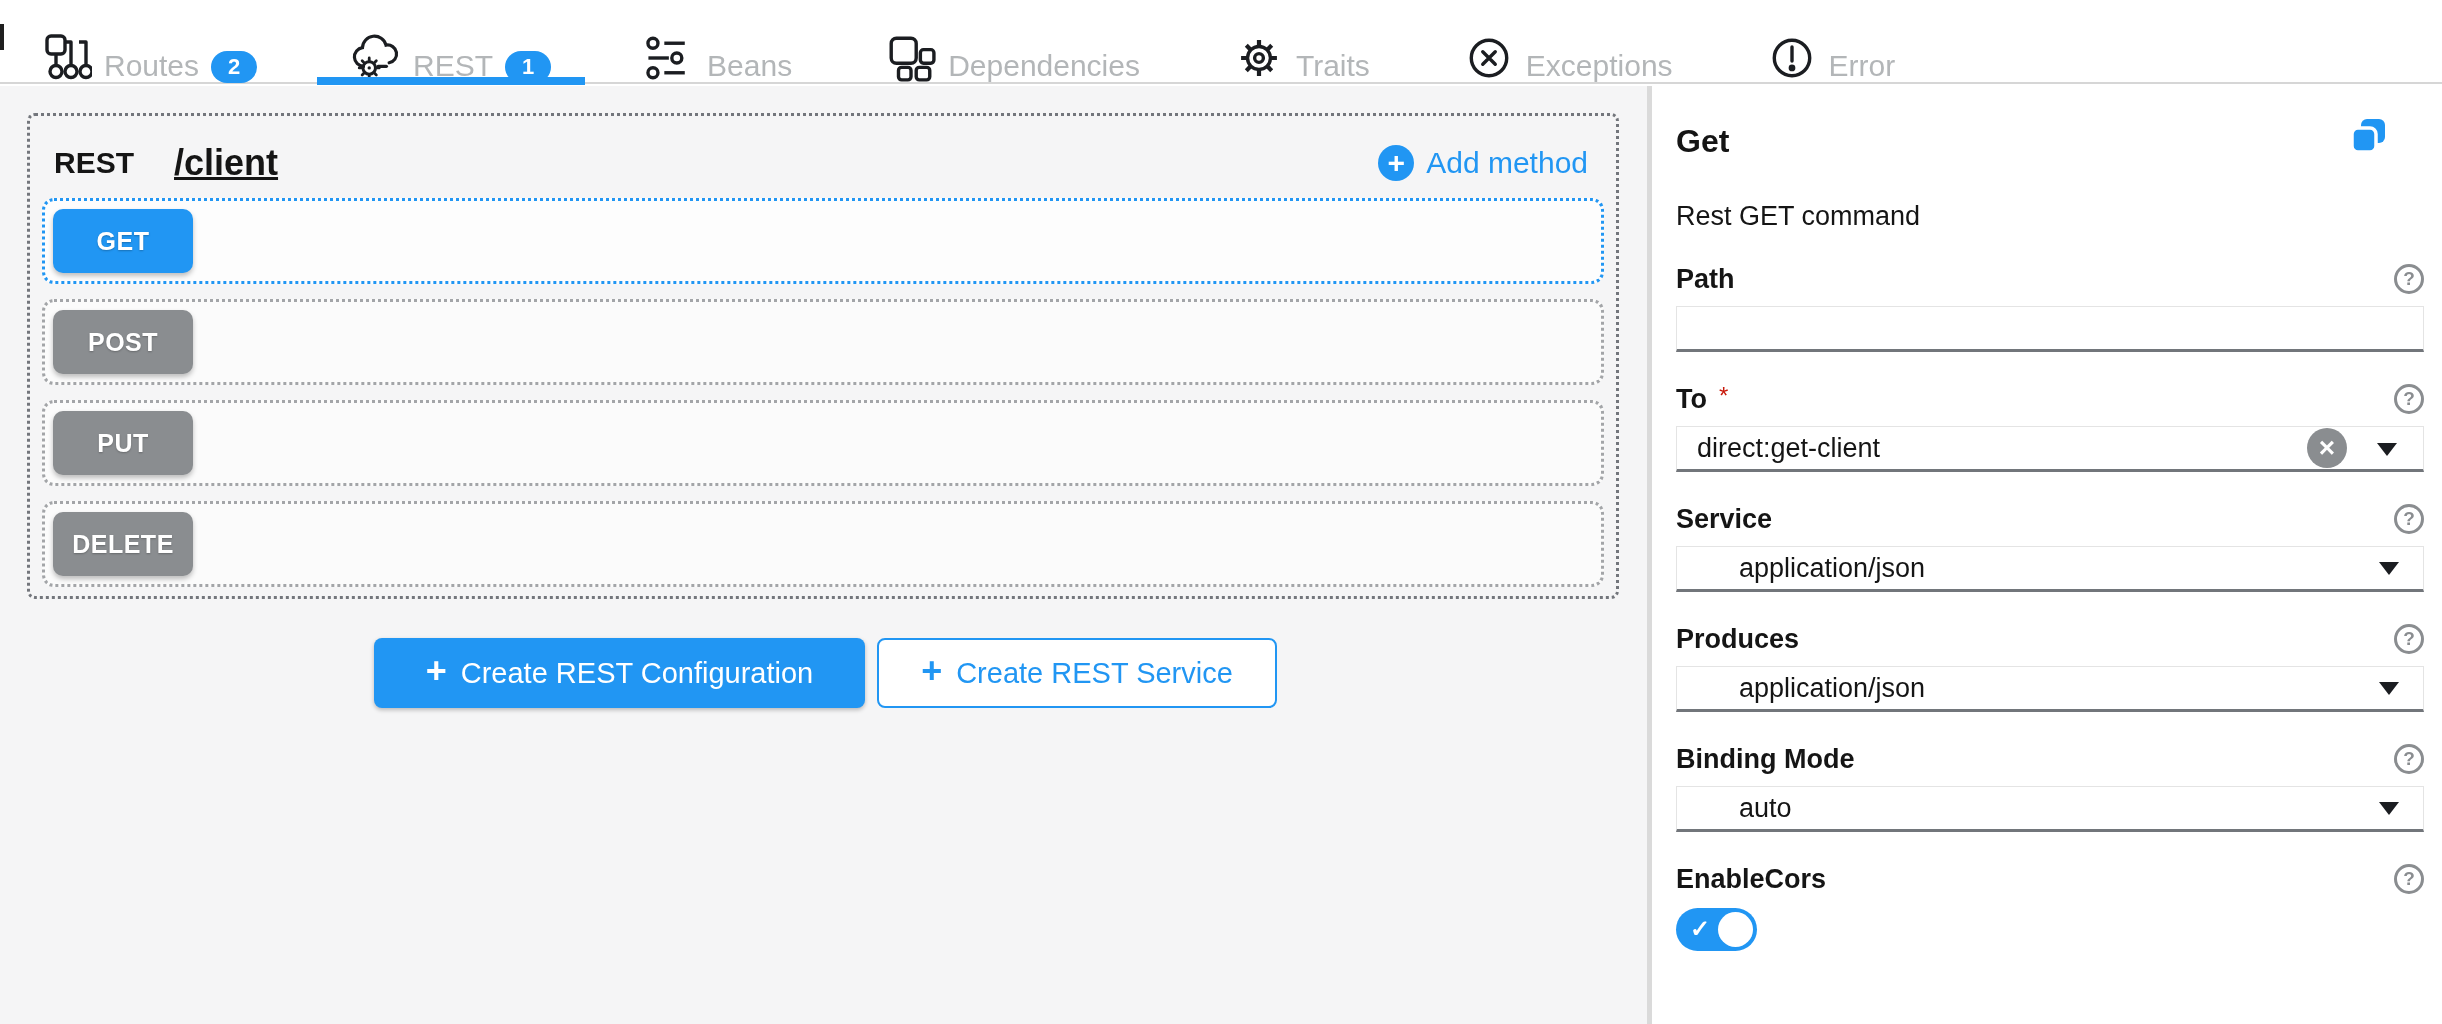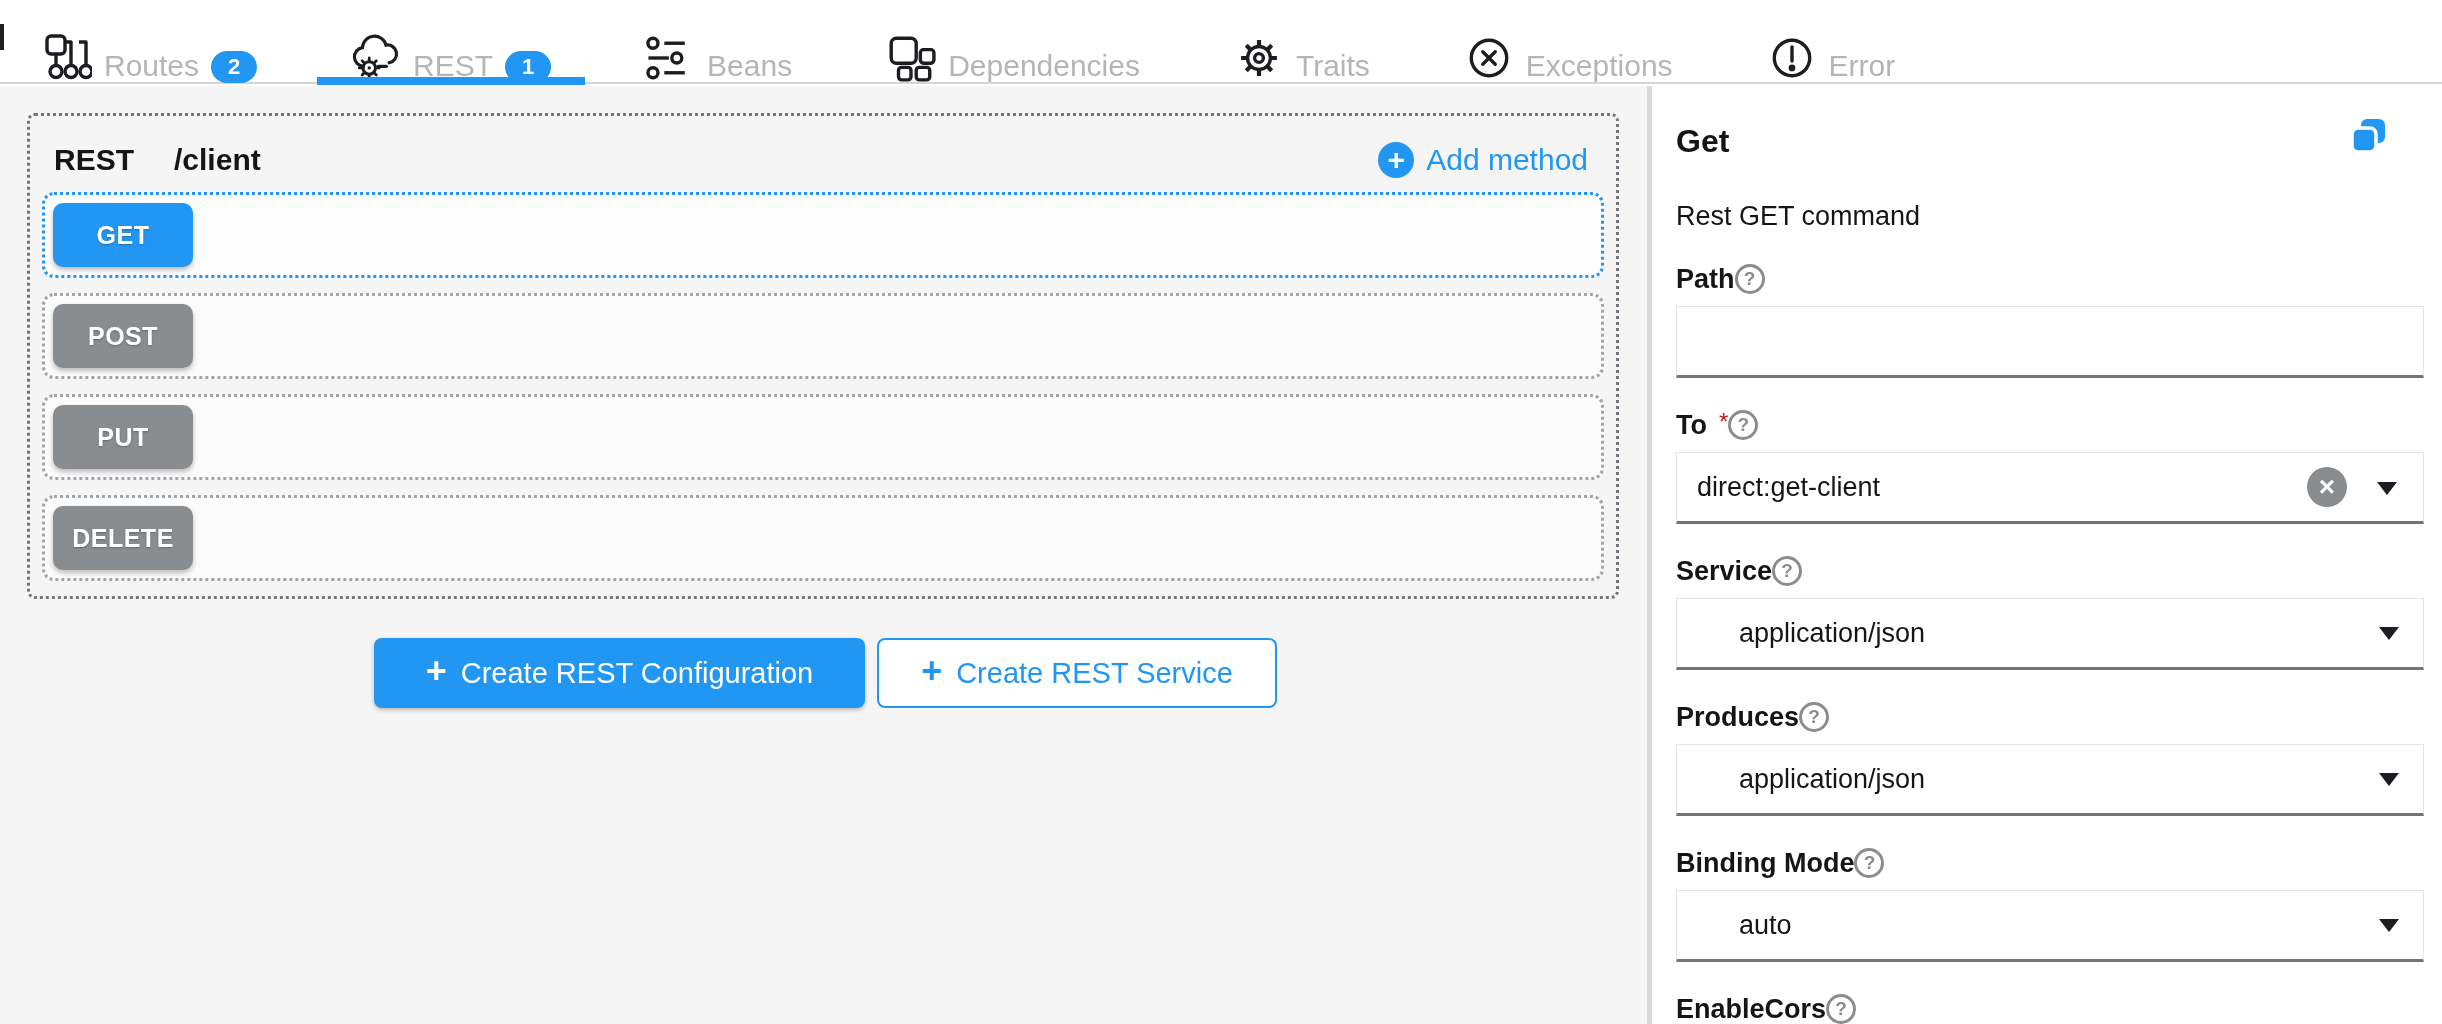--- a/index.html
+++ b/index.html
@@ -27,21 +27,21 @@
   .main { position:absolute; top:86px; left:0; width:1647px; height:938px; background:#f5f5f6; }
   .divider { position:absolute; top:86px; left:1647px; width:5px; height:938px; background:#dadada; }
   .sidebar { position:absolute; top:86px; left:1652px; width:790px; height:938px;
     background:#fff; padding:36px 18px 0 24px; }
 
   
   .rest-panel { position:absolute; left:27px; top:27px; width:1592px; height:486px;
     border:3px dotted #73767c; border-radius:8px; }
   .rest-header { display:flex; align-items:center; padding:26px 28px 10px 24px; }
   .rest-title { font-size:30px; font-weight:700; }
-  .rest-path { font-size:30px; font-weight:700; margin-left:40px; }
+  .rest-path { font-size:36px; font-weight:700; margin-left:40px;text-decoration:underline; }
   .spacer { flex:1; }
   .add-method { display:flex; align-items:center; gap:12px; cursor:pointer; }
   .add-method-label { color:var(--accent); font-size:30px; }
   .plus-circle { width:36px; height:36px; border-radius:50%; background:var(--accent);
     color:#fff; display:flex; align-items:center; justify-content:center;
     font-size:30px; font-weight:bold; line-height:1; }
   .methods { display:flex; flex-direction:column; gap:15px; padding:0 12px; margin-top:4px; }
   .method-row { height:86px; border:3px dotted #a3a5a8; border-radius:12px;
     background:#fbfbfb; display:flex; align-items:center; padding-left:8px; cursor:pointer; }
   .method-row.selected { border-color:var(--accent); background:#fdfdfd; }
@@ -59,27 +59,27 @@
     box-shadow:0 2px 4px rgba(0,0,0,0.25); }
   .btn-secondary { width:400px; background:#fff; color:var(--accent);
     border:2px solid var(--accent); }
 
   
   .sb-header { display:flex; align-items:flex-start; justify-content:space-between; }
   .sb-title { font-size:32px; font-weight:700; line-height:38px; }
   .clone-btn { margin-right:38px; margin-top:-4px; background:none; border:none; cursor:pointer; }
   .sb-desc { margin-top:40px; font-size:27px; line-height:32px; color:#151515; }
   .field { margin-top:30px; }
-  .field-head { display:flex; align-items:center; height:34px; }
+  .field-head { display:flex; align-items:center; justify-content:space-between; height:34px; }
   .field-label { font-size:27px; font-weight:700; line-height:34px; }
   .req-star { color:var(--required); font-size:24px; position:relative; top:-4px; margin-left:12px; }
   .help-icon { width:30px; height:30px; border:3px solid #8a8d90; border-radius:50%;
     color:#8a8d90; font-size:19px; font-weight:bold; display:flex; align-items:center;
     justify-content:center; cursor:pointer; flex:none; background:#fff; }
-  .control { margin-top:10px; height:72px; width:100%; background:#fff;
+  .control { margin-top:10px; height:46px; width:100%; background:#fff;
     border:1px solid #e4e4e4; border-bottom:3px solid #72767b; position:relative;
     display:flex; align-items:center; }
   .text-input { width:100%; height:100%; border:none; outline:none; background:transparent;
     font-family:inherit; font-size:27px; color:#151515; padding:0 20px; }
   .typeahead .text-input { padding-right:150px; }
   .select { justify-content:space-between; padding:0 24px 0 20px; cursor:pointer; }
   .select-value { font-size:27px;margin-left:42px; }
   .caret { width:0; height:0; border-left:10px solid transparent;
     border-right:10px solid transparent; border-top:13px solid #1b1d21; flex:none; }
   .clear-btn { position:absolute; right:76px; top:50%; transform:translateY(-50%);

